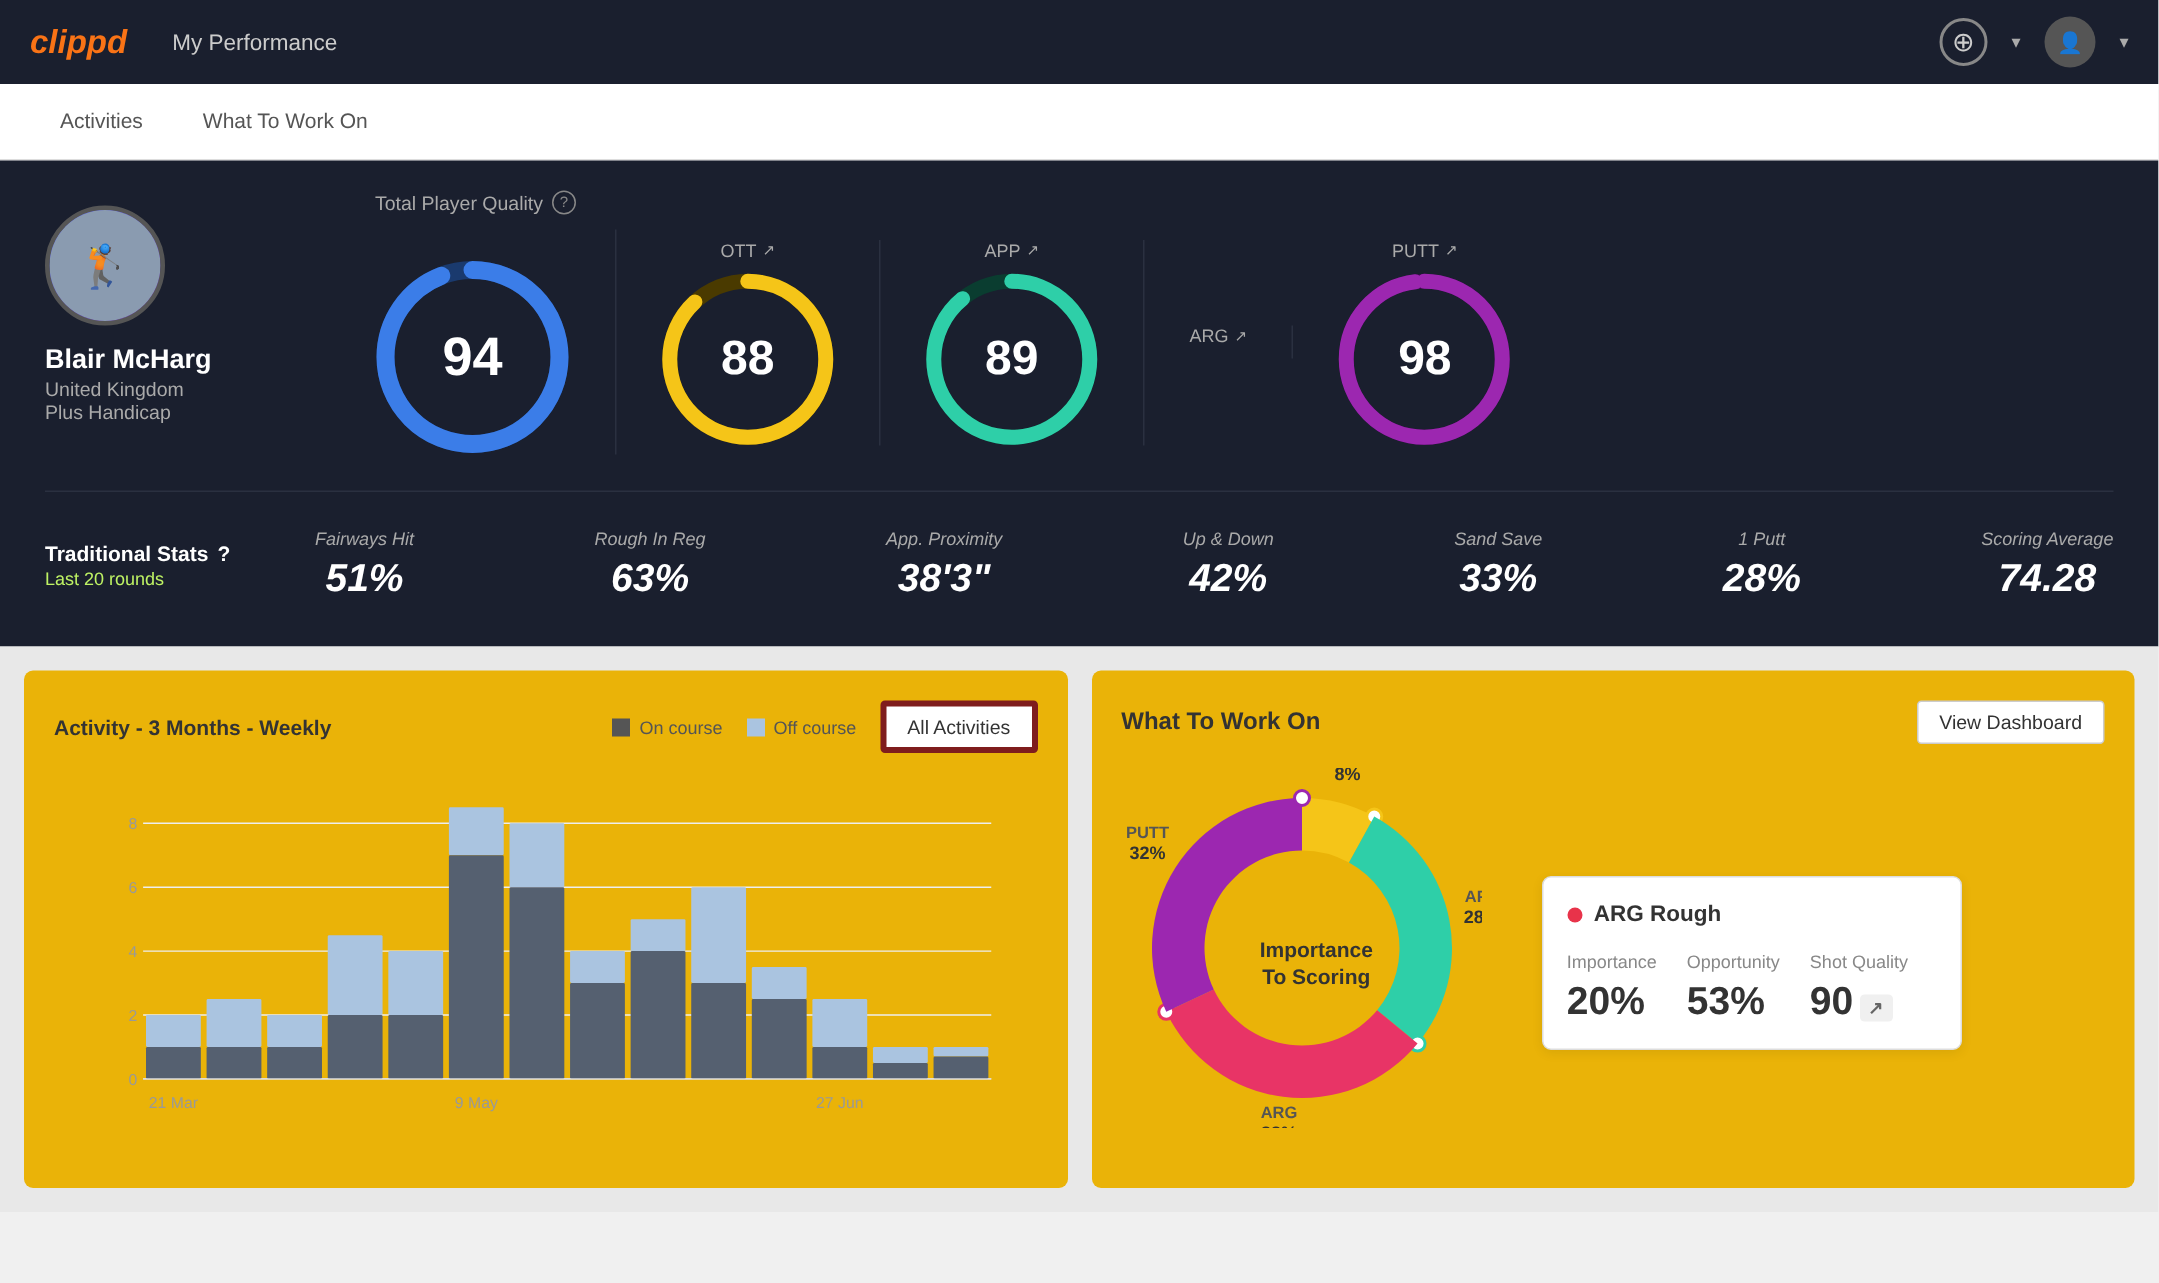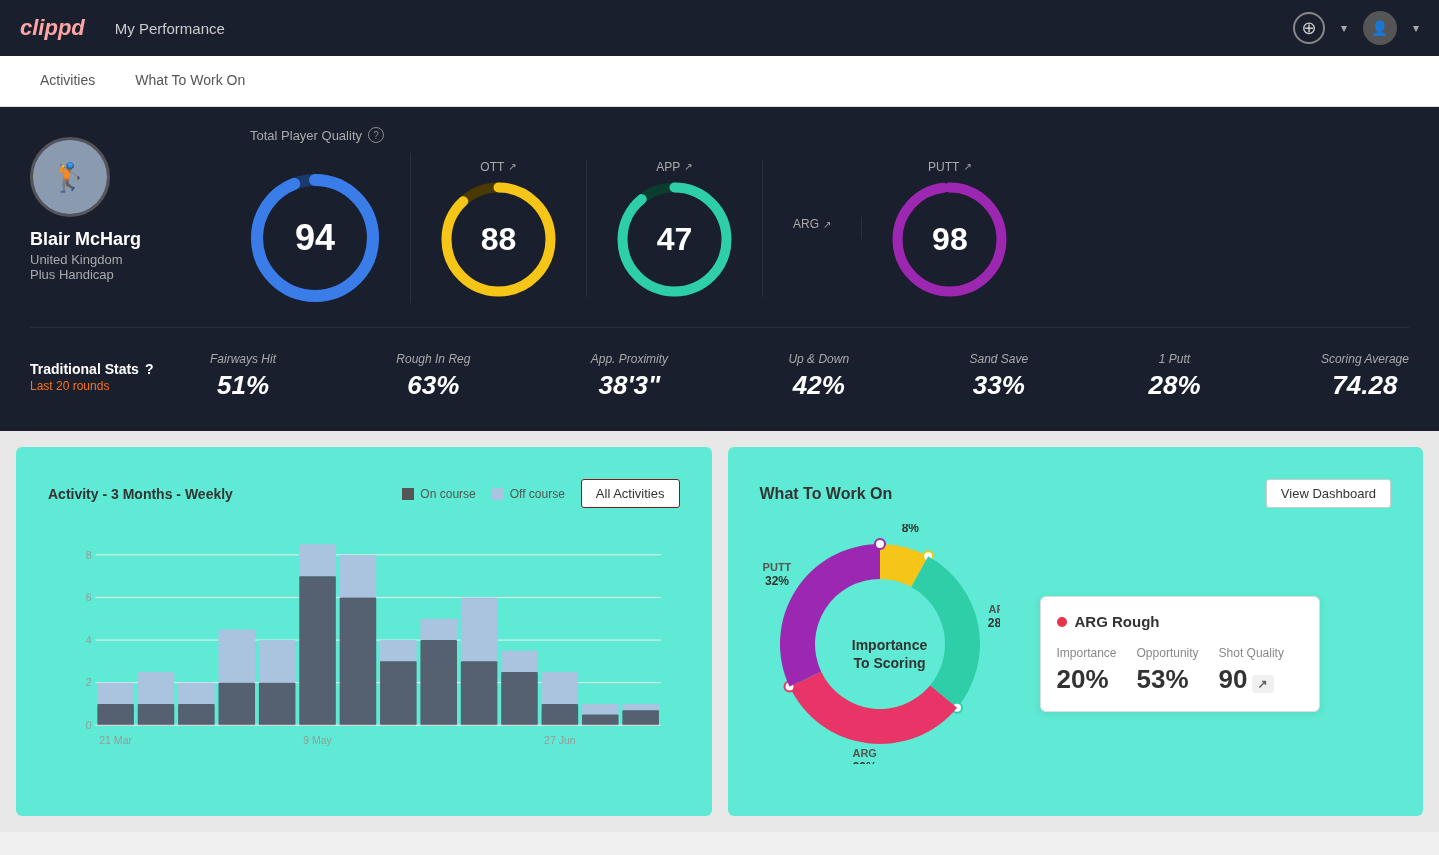--- a/index.html
+++ b/index.html
@@ -14,21 +14,21 @@
       height: 56px;
       justify-content: space-between;
     }
     .logo {
       display: flex;
       align-items: center;
     }
     .logo-text {
       font-size: 22px;
       font-weight: 700;
-      color: #fca5a5;
+      color: #f97316;
       font-style: italic;
     }
     .header-title {
       color: #ccc;
       font-size: 15px;
       margin-left: 30px;
     }
     .header-right {
       display: flex;
       align-items: center;
@@ -202,21 +202,21 @@
     .stats-label .title {
       font-size: 14px;
       font-weight: 600;
       color: #fff;
       display: flex;
       align-items: center;
       gap: 6px;
     }
     .stats-label .subtitle {
       font-size: 12px;
-      color: #f97316;
+      color: #bef264;
       margin-top: 2px;
     }
     .stat-items {
       display: flex;
       flex: 1;
       justify-content: space-between;
       font-style: italic;
     }
     .stat-item {
       text-align: center;
@@ -233,23 +233,23 @@
     }
 
     
     .bottom-panels {
       display: flex;
       gap: 16px;
       padding: 16px;
       background: #e8e8e8;
     }
     .panel {
-      background: #5eead4;
+      background: #eab308;
       border-radius: 6px;
-      padding: 32px;
+      padding: 20px;
       flex: 1;
       color: #333;
     }
 
     
     .chart-header {
       display: flex;
       align-items: center;
       justify-content: space-between;
       margin-bottom: 16px;
@@ -268,21 +268,21 @@
       display: flex;
       align-items: center;
       gap: 6px;
       font-size: 12px;
       color: #555;
     }
     .legend-box {
       width: 12px; height: 12px;
     }
     .all-activities-btn {
-      border: 1px solid #7f1d1d;
+      border: 4px solid #7f1d1d;
       background: #fff;
       padding: 6px 14px;
       font-size: 13px;
       cursor: pointer;
       color: #333;
       border-radius: 3px;
     }
 
     .chart-area {
       position: relative;
@@ -453,21 +453,21 @@
     </div>
           <div class="score-item" style="border-right: 1px solid rgb(42, 48, 64);">
       <div class="score-label">
         APP <span class="arrow-up">↗</span>
       </div>
       <div class="circle-wrap" style="width:115px;height:115px;">
         <svg width="115" height="115" viewBox="0 0 115 115">
           <circle cx="57.5" cy="57.5" r="52" fill="none" stroke="#0a3d30" stroke-width="10"></circle>
           <circle cx="57.5" cy="57.5" r="52" fill="none" stroke="#2ecfa8" stroke-width="10" stroke-dasharray="290.78581601627127 35.93981995706724" stroke-linecap="round"></circle>
         </svg>
-        <div class="circle-center">47</div>
+        <div class="circle-center">89</div>
       </div>
     </div>
           <div class="score-item" style="border-right: 1px solid rgb(42, 48, 64);">
       <div class="score-label">
         ARG <span class="arrow-up">↗</span>
       </div>
     </div>
           <div class="score-item" style="border-right: none;">
       <div class="score-label">
         PUTT <span class="arrow-up">↗</span>

